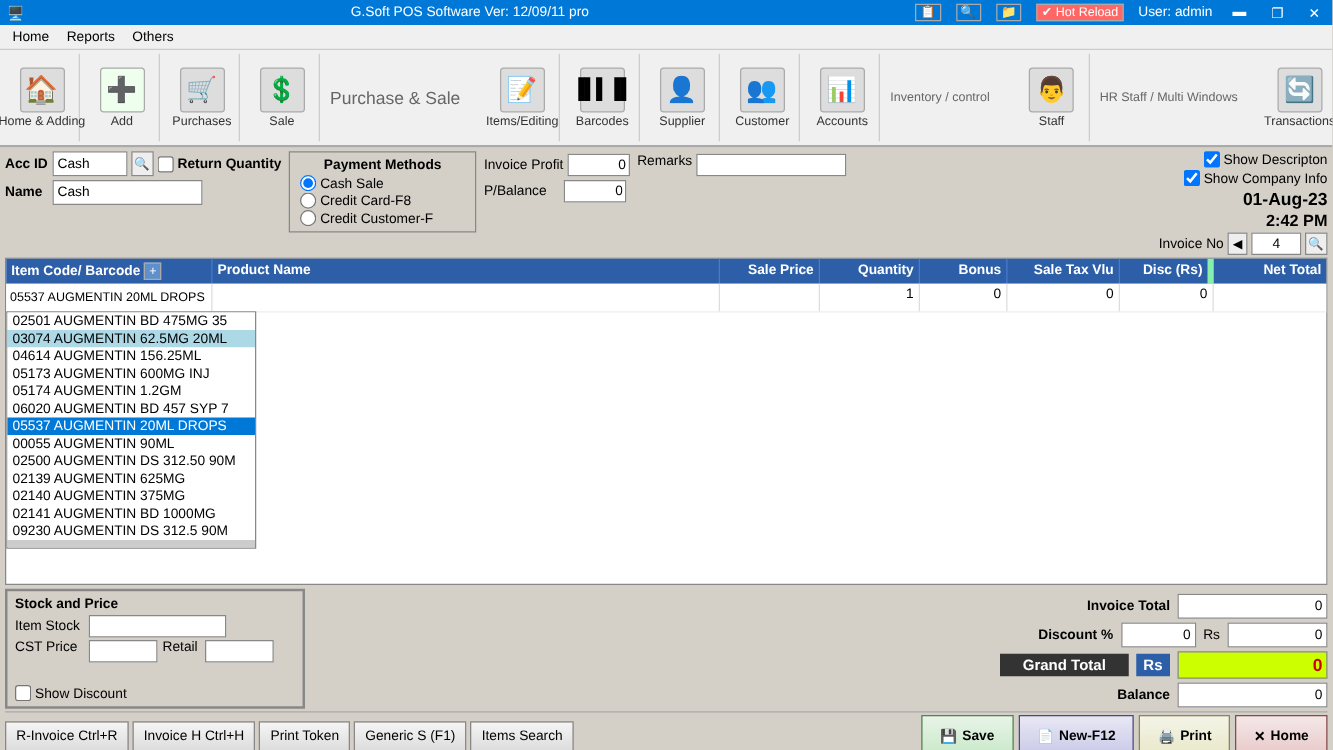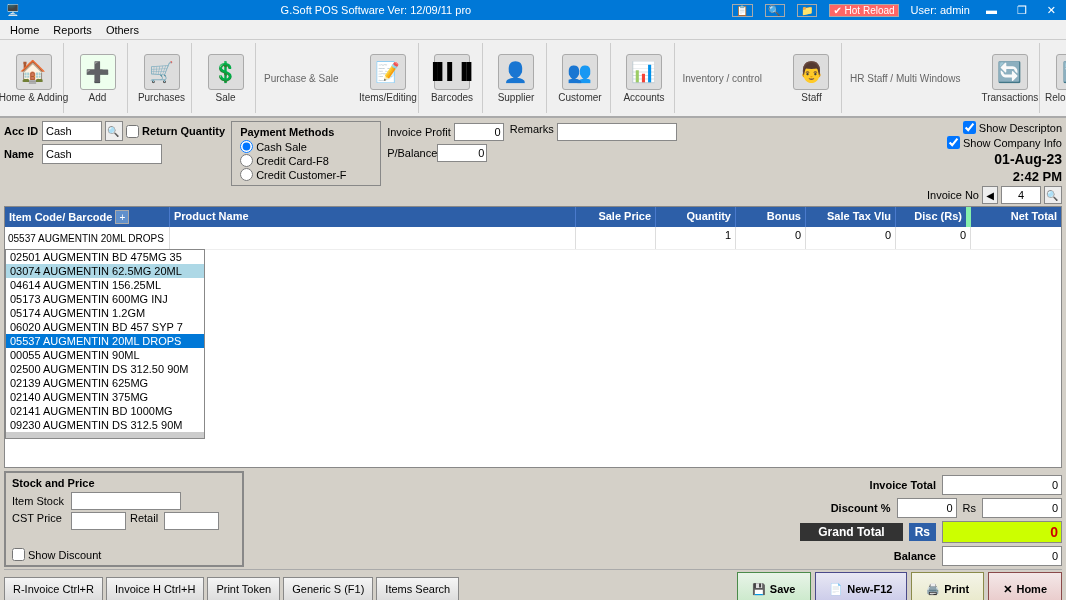--- a/index.html
+++ b/index.html
@@ -69,21 +69,21 @@
 
   <div class="toolbar-group">
     <div class="toolbar-icon" style="font-size:20px;">🛒</div>
     <div class="toolbar-label">Purchases</div>
   </div>
 
   <div class="toolbar-group">
     <div class="toolbar-icon" style="font-size:20px;">💲</div>
     <div class="toolbar-label">Sale</div>
   </div>
-  <div style="font-size:10px;color:#666;padding:0 4px;text-align:left;white-space:nowrap;">Purchase &amp; Sale</div>
+  <div style="font-size:14px;color:#666;padding:0 4px;text-align:left;white-space:nowrap;">Purchase &amp; Sale</div>
 
   <div style="width:1px;height:60px;background:#aaa;margin:0 4px;"></div>
 
   <div class="toolbar-group">
     <div class="toolbar-icon" style="font-size:20px;">📝</div>
     <div class="toolbar-label">Items/Editing</div>
   </div>
 
   <div class="toolbar-group">
     <div class="toolbar-icon" style="font-size:16px;font-family:monospace;">▐▌▌▐▌</div>
@@ -139,41 +139,41 @@
         <input type="checkbox" style="">
         <label style="font-size:11px;font-weight:bold;">Return Quantity</label>
       </div>
       <div style="display:flex;align-items:center;gap:3px;">
         <label style="font-size:11px;font-weight:bold;min-width:35px;">Name</label>
         <input type="text" style="border: 1px solid rgb(136, 136, 136); width: 120px; height: 20px; font-size: 11px; padding: 1px 3px;" value="Cash">
       </div>
     </div>
 
     <div id="payment-methods" style="border:1px solid #888;background:#d4d0c8;padding:4px 8px;min-width:150px;">
-      <div class="title" style="font-weight:bold;font-size:11px;margin-bottom:2px;">Payment Methods</div>
+      <div class="title" style="font-weight:bold;font-size:11px;margin-bottom:2px;text-align:center;">Payment Methods</div>
       <div style="display:flex;align-items:center;gap:3px;margin-bottom:1px;font-size:11px;">
         <input type="radio" name="payment" checked="" style=""> 
           <span>Cash Sale</span>
       </div>
       <div style="display:flex;align-items:center;gap:3px;margin-bottom:1px;font-size:11px;">
         <input type="radio" name="payment" style=""> 
           <span>Credit Card-F8</span>
       </div>
       <div style="display:flex;align-items:center;gap:3px;font-size:11px;">
         <input type="radio" name="payment" style=""> 
           <span>Credit Customer-F</span>
       </div>
     </div>
 
     <div style="display:flex;flex-direction:column;gap:3px;margin-top:2px;">
       <div style="display:flex;align-items:center;gap:3px;font-size:11px;">
         <label style="white-space:nowrap;">Invoice Profit</label>
         <input type="text" value="0" style="border: 1px solid rgb(136, 136, 136); width: 50px; height: 18px; font-size: 11px; text-align: right; padding: 1px 2px;">
       </div>
-      <div style="display:flex;align-items:center;gap:0;font-size:11px;">
+      <div style="display:flex;align-items:center;gap:14px;font-size:11px;">
         <label style="white-space:nowrap;">P/Balance</label>
         <input type="text" value="0" style="border: 1px solid rgb(136, 136, 136); width: 50px; height: 18px; font-size: 11px; text-align: right; padding: 1px 2px;">
       </div>
     </div>
 
     <div style="display:flex;align-items:flex-start;gap:3px;margin-top:2px;">
       <label style="font-size:11px;">Remarks</label>
       <input type="text" style="border: 1px solid rgb(136, 136, 136); width: 120px; height: 18px; font-size: 11px; padding: 1px 2px;">
     </div>
 

